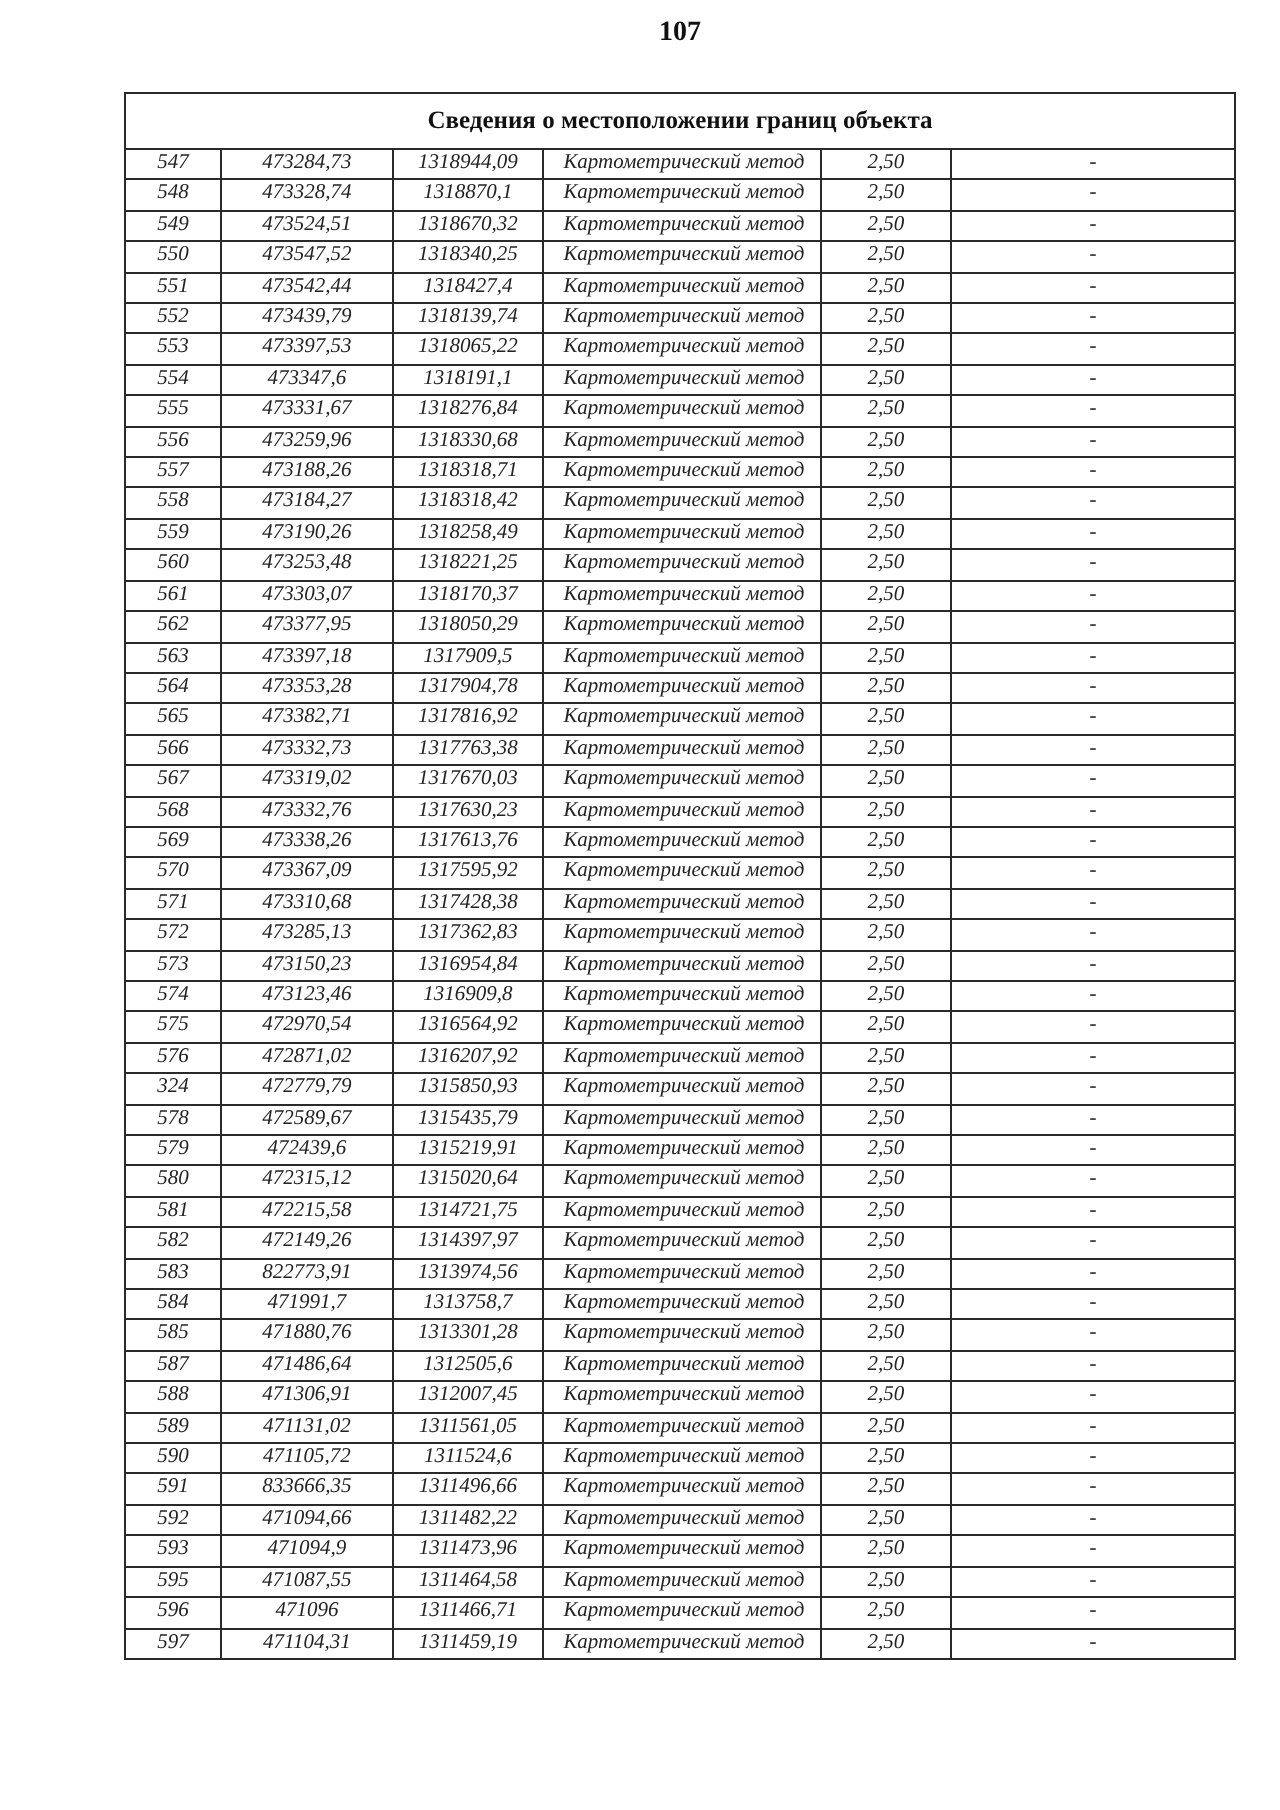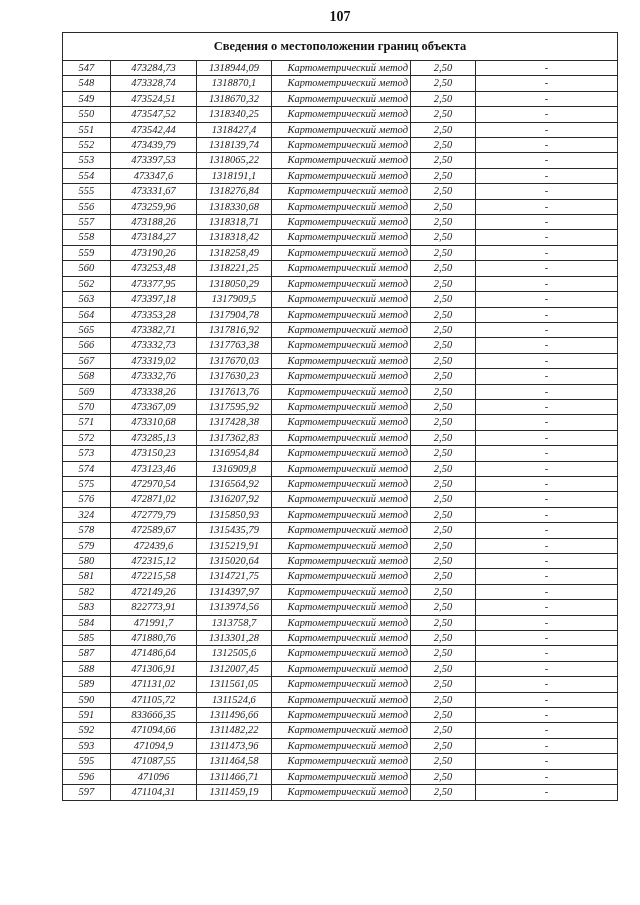--- a/index.html
+++ b/index.html
@@ -23,21 +23,21 @@
   }
   .page-number {
     text-align: center;
     font-weight: bold;
     font-size: 14px;
     padding-top: 9px;
     color: #111;
   }
   table.coords-table {
     border-collapse: collapse;
-    margin: 7px auto 0 auto;
+    margin: 21px auto 0 auto;
     width: 556px;
     table-layout: fixed;
   }
   table.coords-table th,
   table.coords-table td {
     border: 1px solid #2a2a2a;
   }
   table.coords-table th.table-title {
     font-size: 12.5px;
     font-weight: bold;
@@ -51,21 +51,21 @@
     font-style: italic;
     height: 14.4px;
     line-height: 14.4px;
     padding: 0 2px;
     text-align: center;
     white-space: nowrap;
     overflow: hidden;
     color: #222;
   }
   table.coords-table td.col3 {
-    text-align: right;
+    text-align: center;
     padding-left: 4px;
   }
   col.c0 { width: 48px; }
   col.c1 { width: 86px; }
   col.c2 { width: 75px; }
   col.c3 { width: 139px; }
   col.c4 { width: 65px; }
   col.c5 { width: 142px; }
 </style>
 </head>
@@ -195,20 +195,28 @@
         </tr>
         <tr>
           <td class="col0">560</td>
           <td class="col1">473253,48</td>
           <td class="col2">1318221,25</td>
           <td class="col3">Картометрический метод</td>
           <td class="col4">2,50</td>
           <td class="col5">-</td>
         </tr>
         <tr>
+          <td class="col0">561</td>
+          <td class="col1">473303,07</td>
+          <td class="col2">1318170,37</td>
+          <td class="col3">Картометрический метод</td>
+          <td class="col4">2,50</td>
+          <td class="col5">-</td>
+        </tr>
+        <tr>
           <td class="col0">562</td>
           <td class="col1">473377,95</td>
           <td class="col2">1318050,29</td>
           <td class="col3">Картометрический метод</td>
           <td class="col4">2,50</td>
           <td class="col5">-</td>
         </tr>
         <tr>
           <td class="col0">563</td>
           <td class="col1">473397,18</td>

